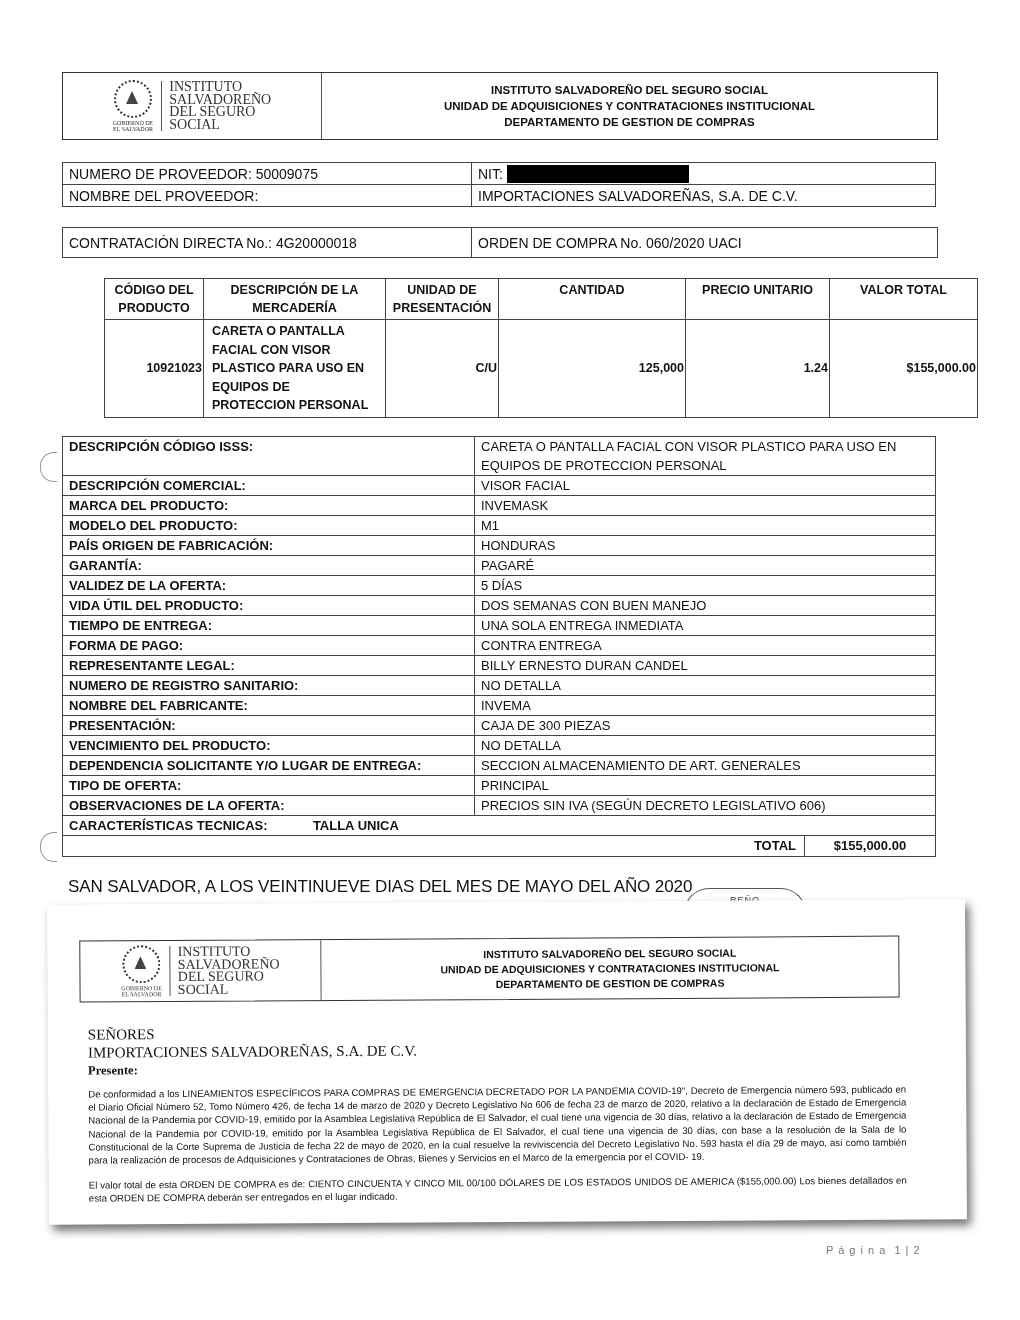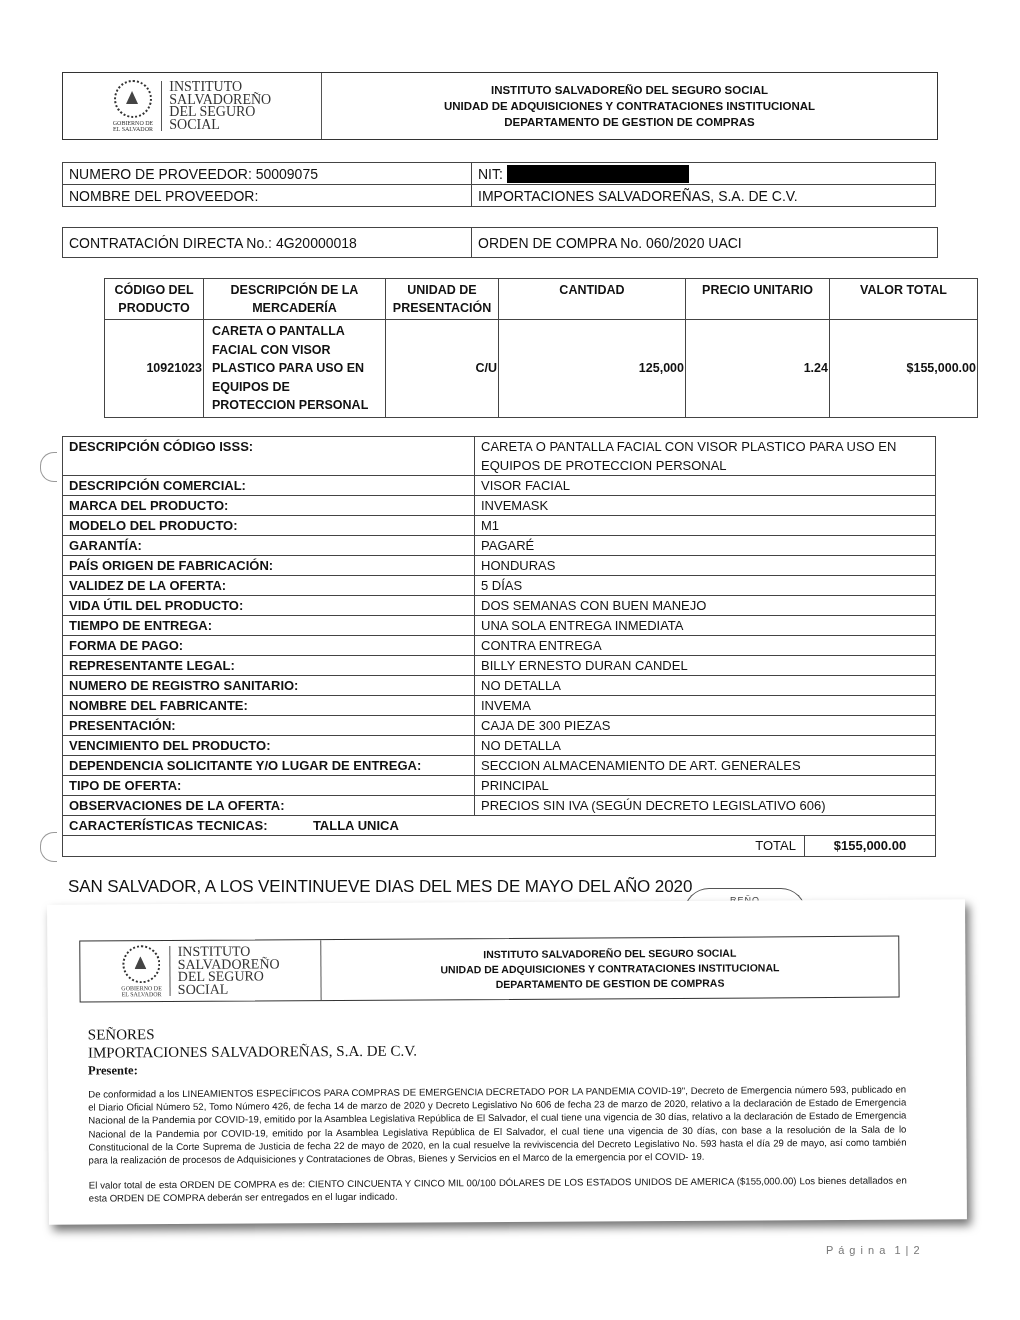--- a/index.html
+++ b/index.html
@@ -144,26 +144,26 @@
         </tr>
     <tr>
           <td class="k">MARCA DEL PRODUCTO:</td>
           <td class="v">INVEMASK</td>
         </tr>
     <tr>
           <td class="k">MODELO DEL PRODUCTO:</td>
           <td class="v">M1</td>
         </tr>
     <tr>
+          <td class="k">PAÍS ORIGEN DE FABRICACIÓN:</td>
+          <td class="v">HONDURAS</td>
+        </tr>
+    <tr>
           <td class="k">GARANTÍA:</td>
           <td class="v">PAGARÉ</td>
-        </tr>
-    <tr>
-          <td class="k">PAÍS ORIGEN DE FABRICACIÓN:</td>
-          <td class="v">HONDURAS</td>
         </tr>
     <tr>
           <td class="k">VALIDEZ DE LA OFERTA:</td>
           <td class="v">5 DÍAS</td>
         </tr>
     <tr>
           <td class="k">VIDA ÚTIL DEL PRODUCTO:</td>
           <td class="v">DOS SEMANAS CON BUEN MANEJO</td>
         </tr>
     <tr>
@@ -209,21 +209,21 @@
     <tr>
       <td colspan="2" style="font-weight:bold;">
         <span>CARACTERÍSTICAS TECNICAS:</span>
         <span style="display:inline-block; width:38px;"></span>
         <span>TALLA UNICA</span>
       </td>
     </tr>
   </tbody>
     </table>
   <div style="display:flex; border:1px solid #444; border-top:none; height:20px;">
-    <div style="flex:1; text-align:right; padding-right:8px; font-weight:normal; font-size:13px; line-height:20px; border-right:1px solid #444;">TOTAL</div>
+    <div style="flex:1; text-align:right; padding-right:8px; font-weight:bold; font-size:13px; line-height:20px; border-right:1px solid #444;">TOTAL</div>
     <div style="width:130px; text-align:center; font-weight:bold; font-size:13px; line-height:20px;">$155,000.00</div>
   </div>
 </div>
 <div class="abs bracket" style="left:40px; top:832px;"></div>
 
 <div class="abs" style="left:68px; top:877px; font-size:17px; letter-spacing:-0.1px;">SAN SALVADOR, A LOS VEINTINUEVE DIAS DEL MES DE MAYO DEL AÑO 2020</div>
 <div class="abs stamp" style="left:684px; top:888px;">REÑO</div>
 
 <div class="abs page2" style="left:48px; top:902px; width:918px; height:320px;">
   <div class="abs hdr" style="left:32px; top:36px; width:818px; height:60px;">

